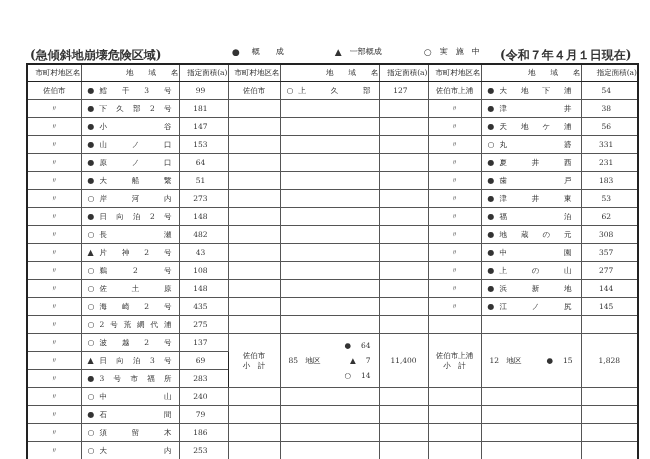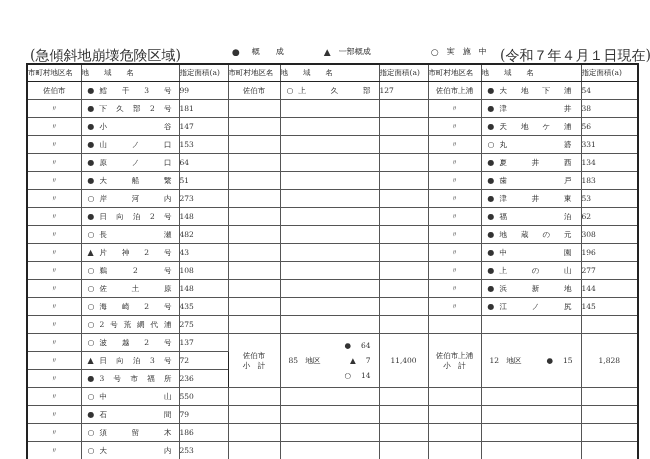--- a/index.html
+++ b/index.html
@@ -1,43 +1,43 @@
 <!DOCTYPE html>
 <html><head>
 <meta charset="utf-8">
 <style>
   html,body{margin:0;padding:0;background:#fff;}
   body{width:650px;height:459px;position:relative;font-family:"DejaVu Serif","Liberation Serif",serif;color:#222;overflow:hidden;}
-  .caption{position:absolute;top:47px;font-size:14px;color:#333;white-space:nowrap;}
+  .caption{position:absolute;top:47px;font-size:12px;color:#333;white-space:nowrap;font-weight:bold;}
   .legend{position:absolute;top:46px;font-size:8px;color:#333;white-space:nowrap;display:flex;align-items:center;}
   .legend .sym{font-size:9px;margin-right:12px;}
   table{position:absolute;left:26px;top:63px;border-collapse:collapse;border:2px solid #222;table-layout:fixed;}
   td,th{border:1px solid #555;height:17px;padding:0;font-size:7.5px;font-weight:normal;color:#333;white-space:nowrap;overflow:hidden;}
-  th{text-align:left;height:16px;}
+  th{text-align:right;height:16px;}
   tr.hdr th{border-bottom:1.5px solid #222;}
   td.c{text-align:center;}
-  td.r{text-align:left;padding-right:6px;margin-top:20px;}
+  td.r{text-align:center;padding-right:6px;margin-top:20px;}
   td.name{padding-left:6px;}
   td.name .mk{display:inline-block;width:12px;font-size:8px;}
   td.name .tx{display:inline-flex;justify-content:space-between;width:72px;}
   .sep-l{border-left:1.8px solid #222;}
   .sub{text-align:center;line-height:10px;}
   .subcounts{display:flex;justify-content:space-between;align-items:center;padding:0 8px;}
   .countcol{display:flex;flex-direction:column;gap:6px;align-items:flex-end;}
   .countcol span{display:flex;gap:10px;}
 </style>
 </head>
 <body>
 
 <div class="caption" style="left:30px;">(急傾斜地崩壊危険区域)</div>
 <div class="legend" style="left:232px;">
   <span class="sym">●</span>
-  <span style="margin-right:40px;">概　　成</span>
+  <span style="margin-right:51px;">概　　成</span>
   <span class="sym" style="margin-right:8px;">▲</span>
-  <span style="margin-right:60px;font-family:Liberation Mono, monospace;">一部概成</span>
+  <span style="margin-right:42px;font-family:Liberation Mono, monospace;">一部概成</span>
   <span class="sym" style="margin-right:8px;">○</span>
   <span>実　施　中</span>
 </div>
 <div class="caption" style="left:500px;">(令和７年４月１日現在)</div>
 
 <table>
   <colgroup>
     <col style="width:54px">
       <col style="width:98px">
       <col style="width:49px">
@@ -152,21 +152,21 @@
         <td class="r">64</td>
         <td class=" sep-l"></td>
         <td></td>
         <td></td>
         <td class="c sep-l">〃</td>
         <td class="name"><span class="mk">●</span><span class="tx">
             <span>夏</span>
             <span>井</span>
             <span>西</span>
           </span></td>
-        <td class="r">134</td>
+        <td class="r">231</td>
       </tr>
       <tr>
         <td class="c">〃</td>
         <td class="name"><span class="mk">●</span><span class="tx">
             <span>大</span>
             <span>船</span>
             <span>繋</span>
           </span></td>
         <td class="r">51</td>
         <td class=" sep-l"></td>
@@ -247,21 +247,21 @@
           </span></td>
         <td class="r">43</td>
         <td class=" sep-l"></td>
         <td></td>
         <td></td>
         <td class="c sep-l">〃</td>
         <td class="name"><span class="mk">●</span><span class="tx">
             <span>中</span>
             <span>園</span>
           </span></td>
-        <td class="r">196</td>
+        <td class="r">357</td>
       </tr>
       <tr>
         <td class="c">〃</td>
         <td class="name"><span class="mk">○</span><span class="tx">
             <span>鵜</span>
             <span>2</span>
             <span>号</span>
           </span></td>
         <td class="r">108</td>
         <td class=" sep-l"></td>
@@ -384,40 +384,40 @@
       </tr>
       <tr>
         <td class="c">〃</td>
         <td class="name"><span class="mk">▲</span><span class="tx">
             <span>日</span>
             <span>向</span>
             <span>泊</span>
             <span>3</span>
             <span>号</span>
           </span></td>
-        <td class="r">72</td>
+        <td class="r">69</td>
       </tr>
       <tr>
         <td class="c">〃</td>
         <td class="name"><span class="mk">●</span><span class="tx">
             <span>3</span>
             <span>号</span>
             <span>市</span>
             <span>福</span>
             <span>所</span>
           </span></td>
-        <td class="r">236</td>
+        <td class="r">283</td>
       </tr>
       <tr>
         <td class="c">〃</td>
         <td class="name"><span class="mk">○</span><span class="tx">
             <span>中</span>
             <span>山</span>
           </span></td>
-        <td class="r">550</td>
+        <td class="r">240</td>
         <td class=" sep-l"></td>
         <td></td>
         <td></td>
         <td class=" sep-l"></td>
         <td></td>
         <td></td>
       </tr>
       <tr>
         <td class="c">〃</td>
         <td class="name"><span class="mk">●</span><span class="tx">

